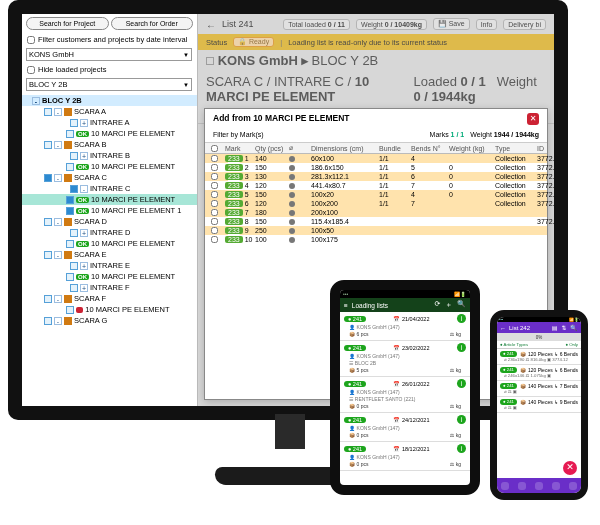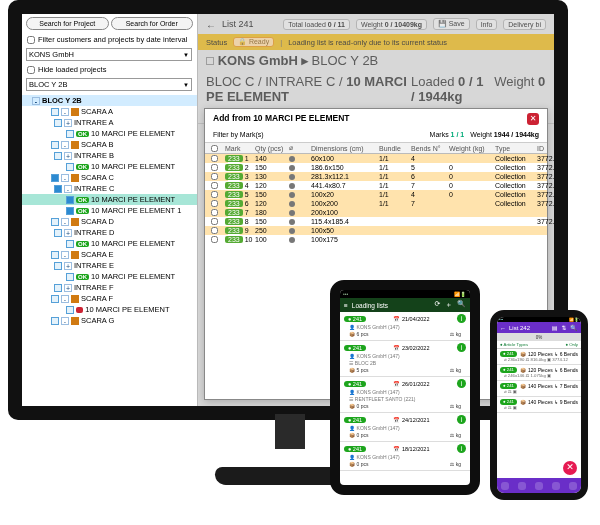--- a/index.html
+++ b/index.html
@@ -16,22 +16,22 @@
   .left-panel { position:absolute; left:0; top:0; width:176px; height:100%; background:#fff; font-size:7.5px; border-right:1px solid #bbb; }
   .btnrow { display:flex; gap:2px; padding:3px 4px; }
   .pillbtn { flex:1; text-align:center; border:1px solid #888; border-radius:8px; padding:2px 2px; background:#f4f4f4; font-size:7px; }
   .ckrow { display:flex; align-items:center; gap:3px; padding:2px 5px; }
   .ckrow input { width:8px; height:8px; margin:0; }
   .sel { margin:2px 4px; width:166px; border:1px solid #999; background:#fff; font-size:7.5px; padding:1px 2px; display:flex; justify-content:space-between; align-items:center; }
   .sel .car { font-size:6px; }
   .tree { padding:2px 0 0 0; }
   .treerow { display:flex; align-items:center; gap:2px; padding:1px 4px 1px 2px; white-space:nowrap; }
   .treerow.l1 { padding-left:10px; background:#d2ecff; font-weight:bold; }
-  .treerow.l2 { padding-left:29px; }
-  .treerow.l3 { padding-left:32px; }
+  .treerow.l2 { padding-left:22px; }
+  .treerow.l3 { padding-left:48px; }
   .treerow.l4 { padding-left:44px; }
   .treerow.sel-hl { background:#a7e6d7; }
   .node-ck { width:8px; height:8px; border:1px solid #55a0d8; display:inline-block; background:#e4f2fb; }
   .node-exp { width:8px; height:8px; border:1px solid #9bbde0; display:inline-block; color:#1a4d80; font-size:7px; line-height:7px; text-align:center; }
   .tag { display:inline-block; font-size:6px; font-weight:bold; color:#fff; padding:0 2px; border-radius:2px; }
   .tag.ok { background:#1da51d; }
   .tag.none { background:#c23; }
   .stair-icon { display:inline-block; width:8px; height:8px; background:#d07a12; }
 
   
@@ -260,21 +260,21 @@
       <span>Loading list is read-only due to its current status</span>
     </div>
     <div class="crumbs">
       <span class="ic"></span>
       <span class="bold">KONS GmbH</span>
       <b> ▸ </b>
       <span>BLOC Y 2B</span>
     </div>
     <div class="crumbs" style="display:flex;justify-content:space-between;">
       <span>
-        <span>BLOC C / INTRARE C /</span>
+        <span>SCARA C / INTRARE C /</span>
         <span class="bold">10 MARCI PE ELEMENT</span>
       </span>
       <span>
         <span>Loaded</span> <b>0 / 1</b>
         &nbsp;&nbsp;<span>Weight</span> <b>0 / 1944kg</b>
       </span>
     </div>
     <div class="hdrrow">
       <span></span>
       <span>Qty (pcs)</span>

